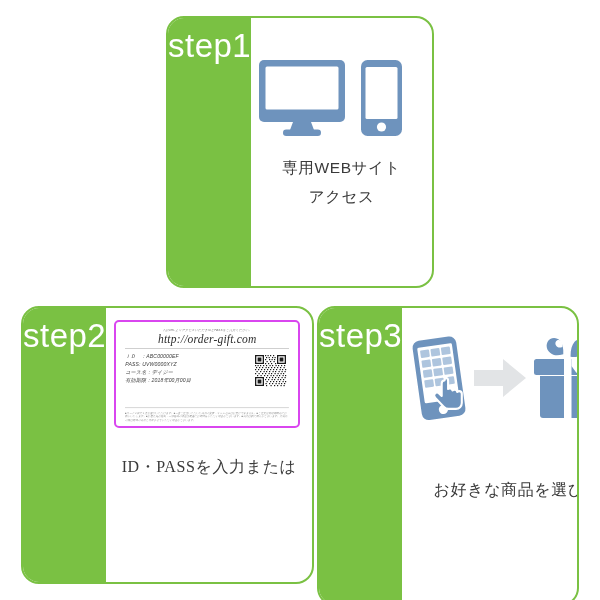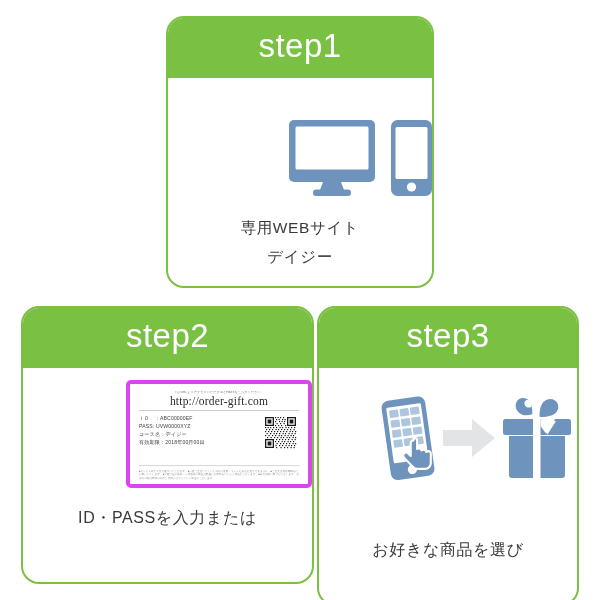--- a/index.html
+++ b/index.html
@@ -20,42 +20,42 @@
   }
 
   
   .card {
     position: absolute;
     background: #ffffff;
     border: 2px solid #7ac143;
     border-radius: 18px;
     overflow: hidden;
     display: flex;
-    flex-direction: column;
+    flex-direction: row;
   }
 
   .card-header {
     background: #7ac143;
     color: #ffffff;
     text-align: center;
     font-size: 33px;
     font-weight: 400;
     letter-spacing: 0.5px;
     line-height: 1;
     padding: 11px 0 16px 0;
     flex: 0 0 auto;
   }
 
   .card-body {
     flex: 1 1 auto;
     display: flex;
     flex-direction: column;
-    align-items: flex-end;
+    align-items: flex-start;
     justify-content: flex-start;
-    padding: 0;
+    padding: 8px;
   }
 
   .card-caption {
     text-align: center;
     color: #3a3a3a;
     font-size: 15.5px;
     line-height: 1.85;
     letter-spacing: 0.6px;
     width: 100%;
   }
@@ -71,46 +71,47 @@
     gap: 16px;
     justify-content: center;
     height: 96px;
   }
 
   #card-step1 .card-caption { margin-top: 18px; }
 
   
   #card-step2 { left: 21px; top: 306px; width: 293px; height: 278px; }
   #card-step2 .card-body { padding-top: 12px; }
-  #card-step2 .card-caption { margin-top: 14px; font-size: 16px; line-height: 2.05; }
+  #card-step2 .card-caption { margin-top: 23px; font-size: 16px; line-height: 2.05; font-family: Liberation Serif, serif; }
 
   
   #card-step3 { left: 317px; top: 306px; width: 262px; height: 300px; }
   #card-step3 .card-body { padding-top: 22px; gap: 24px; }
   #card-step3 .card-caption { margin-top: 24px; font-size: 16px; line-height: 2.05; }
 
   .gift-flow {
     display: flex;
     align-items: center;
     justify-content: center;
     gap: 2px;
     height: 96px;
   }
 
   
   .giftcard {
     position: relative;
     width: 186px;
     height: 108px;
     background: #ffffff;
-    border: 4px solid #d946ef;
+    border: 2px solid #d946ef;
     border-radius: 5px;
     padding: 7px 9px 5px 9px;
     display: flex;
     flex-direction: column;
+    font-style: italic;
   }
 
   .gc-note {
     font-size: 2.6px;
     color: #7a7a7a;
     text-align: center;
     letter-spacing: 0.1px;
     line-height: 1.2;
     transform: scale(1.18);
     transform-origin: center top;
@@ -200,21 +201,21 @@
 
         <svg width="41" height="76" viewBox="0 0 41 76">
           <rect x="0" y="0" width="41" height="76" rx="6.5" ry="6.5" fill="#6e93bd"></rect>
           <rect x="4.5" y="7" width="32" height="52" rx="1.5" ry="1.5" fill="#ffffff"></rect>
           <circle cx="20.5" cy="67" r="4.6" fill="#ffffff"></circle>
         </svg>
       </div>
 
       <div class="card-caption">
         <div>専用WEBサイト</div>
-        <div>デイジー</div>
+        <div>アクセス</div>
       </div>
 
     </div>
   </div>
 
   <div class="card" id="card-step2">
     <div class="card-header">step2</div>
     <div class="card-body">
 
       <div class="giftcard">

